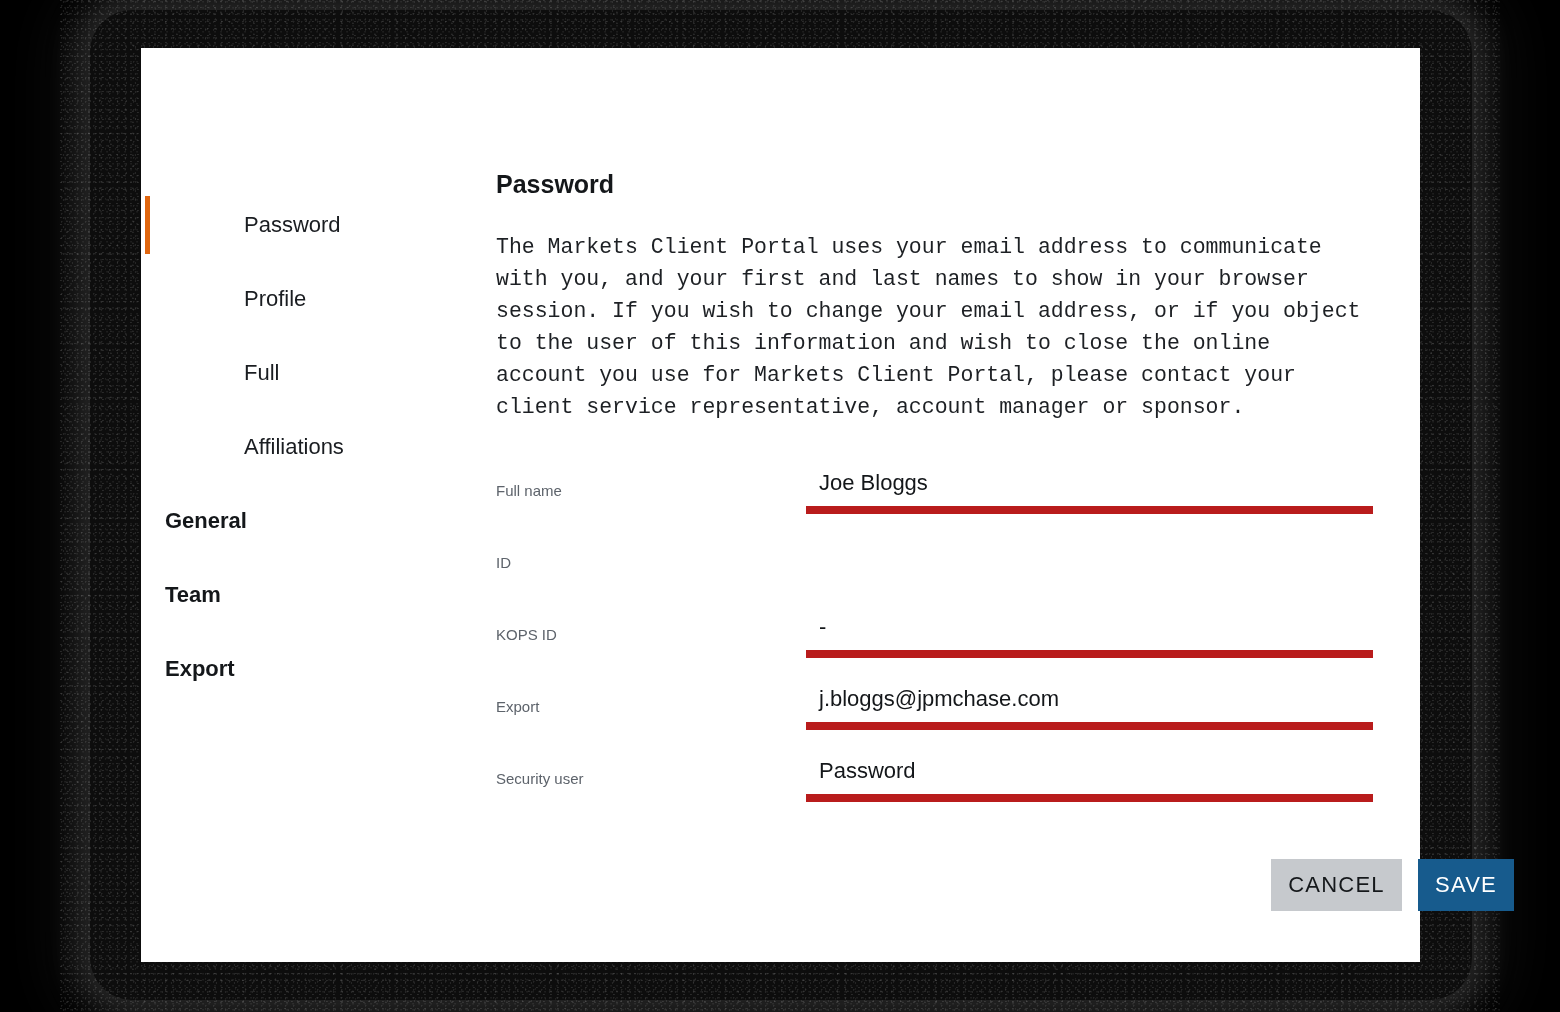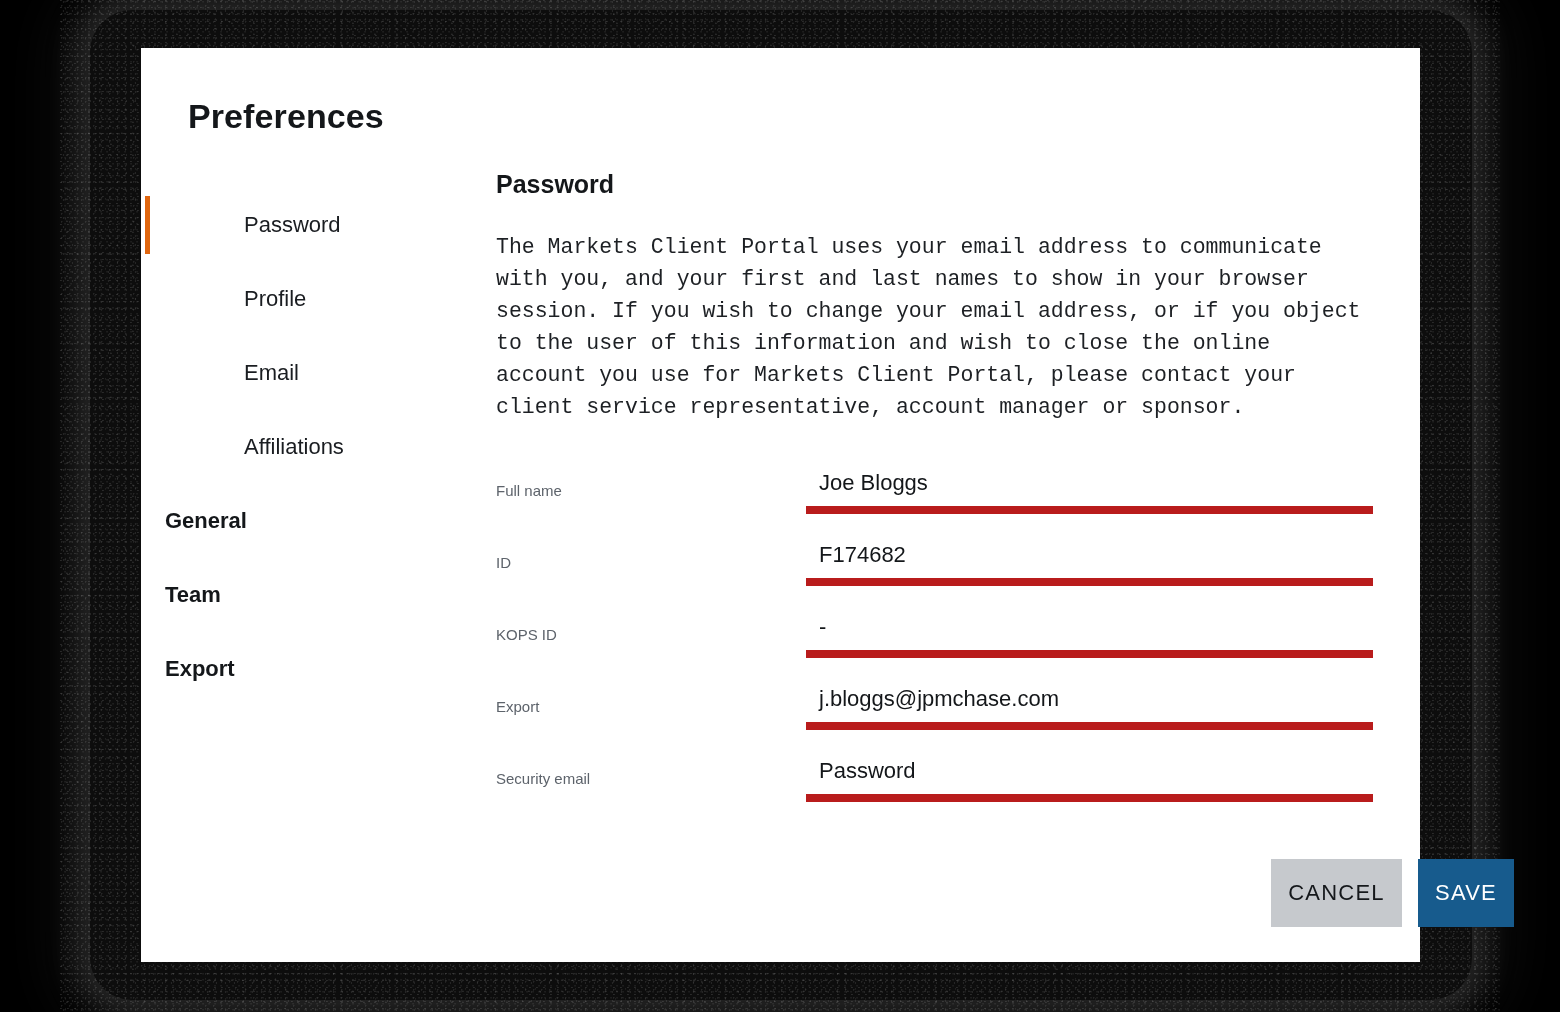--- a/index.html
+++ b/index.html
@@ -204,21 +204,21 @@
     justify-content: flex-end;
     gap: 16px;
   }
   .btn {
     border: none;
     font-family: "Liberation Sans", sans-serif;
     font-size: 22px;
     letter-spacing: 1.2px;
     cursor: pointer;
     padding: 12px;
-    height: 68px;
+    height: 52px;
     display: flex;
     align-items: center;
     justify-content: center;
   }
   #cancel-button {
     width: 131px;
     background: #c6c9cd;
     color: #15181b;
   }
   #save-button {
@@ -230,33 +230,32 @@
 </head>
 <body>
 
 <div id="backdrop">
   <div id="shadow-halo"></div>
   <div id="grain"></div>
 </div>
 
 <div id="card">
 
-  <div id="page-title">Preferences</div>
 
   <nav id="sidebar">
 
 
     <div class="nav-sub-item active">
       <span class="label">Password</span>
     </div>
     <div class="nav-sub-item">
       <span class="label">Profile</span>
     </div>
     <div class="nav-sub-item">
-      <span class="label">Email</span>
+      <span class="label">Full</span>
     </div>
     <div class="nav-sub-item">
       <span class="label">Affiliations</span>
     </div>
 
     <div class="nav-top-item">
       <span class="label">General</span>
     </div>
     <div class="nav-top-item">
       <span class="label">Team</span>
@@ -276,41 +275,38 @@
 
     <div class="field-row">
       <span class="field-label">Full name</span>
       <div class="field-control">
         <div class="field-value">Joe Bloggs</div>
       </div>
     </div>
 
     <div class="field-row">
       <span class="field-label">ID</span>
-      <div class="field-control">
-        <div class="field-value">F174682</div>
-      </div>
     </div>
 
     <div class="field-row">
       <span class="field-label">KOPS ID</span>
       <div class="field-control">
         <div class="field-value">-</div>
       </div>
     </div>
 
     <div class="field-row">
       <span class="field-label">Export</span>
       <div class="field-control">
         <div class="field-value">j.bloggs@jpmchase.com</div>
       </div>
     </div>
 
     <div class="field-row">
-      <span class="field-label">Security email</span>
+      <span class="field-label">Security user</span>
       <div class="field-control">
         <div class="field-value">Password</div>
       </div>
     </div>
 
   </div>
 
   <div id="actions">
     <button class="btn" id="cancel-button">CANCEL</button>
     <button class="btn" id="save-button">SAVE</button>

